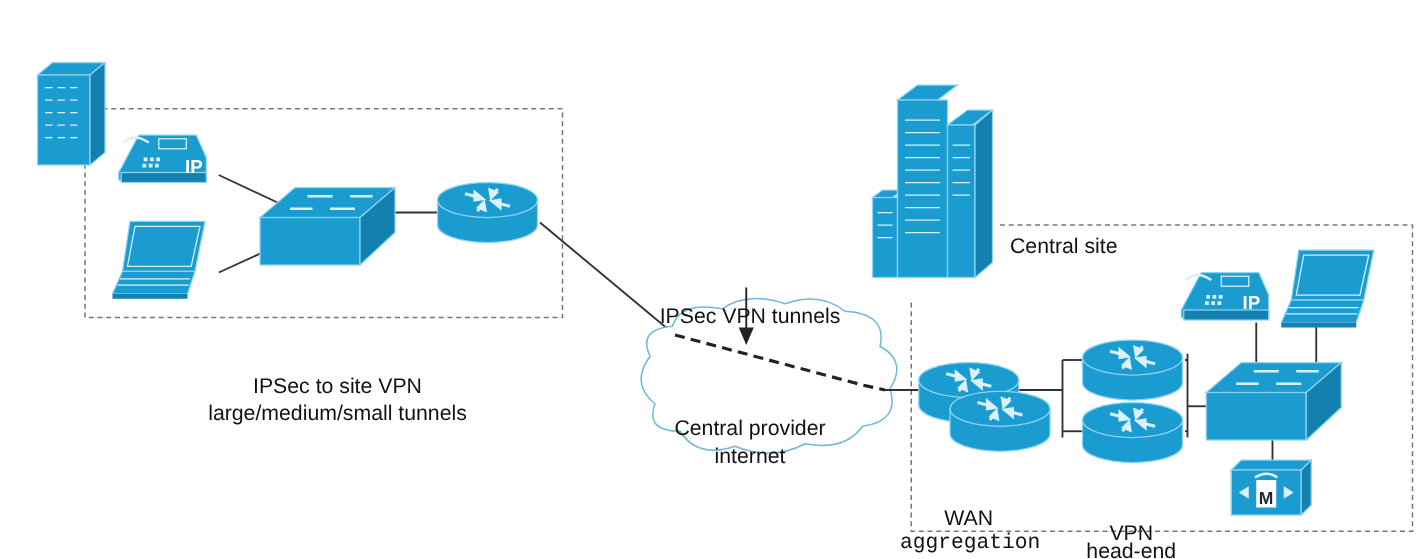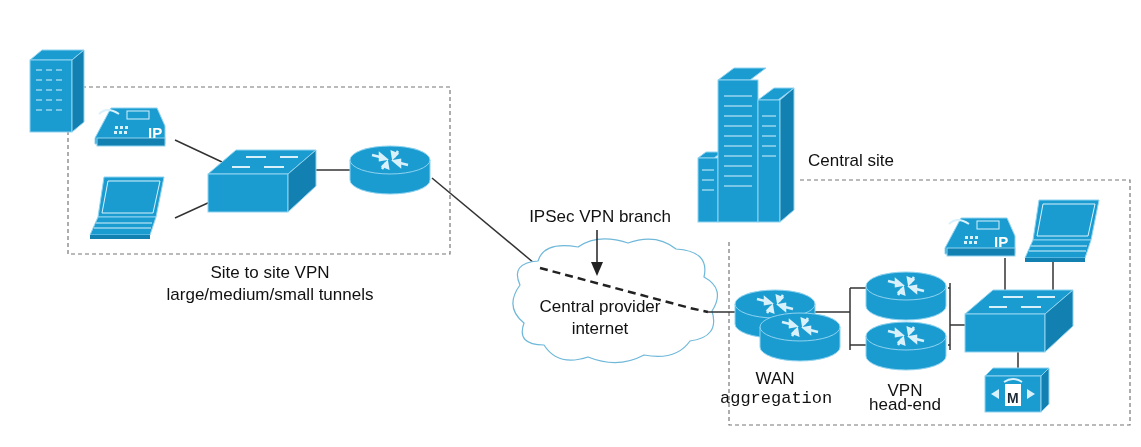--- a/index.html
+++ b/index.html
@@ -1,18 +1,18 @@
 <!DOCTYPE html>
 <html><head>
 <meta charset="utf-8">
 <style>
   html,body{margin:0;padding:0;background:#ffffff;}
   body{width:1141px;height:447px;position:relative;overflow:hidden;font-family:"Liberation Sans",sans-serif;}
   svg{position:absolute;left:0;top:0;}
-  .lbl{position:absolute;color:#111;font-family:"Liberation Sans",sans-serif;font-size:17px;text-align:center;line-height:21px;white-space:nowrap;}
+  .lbl{position:absolute;color:#111;font-family:"Liberation Sans",sans-serif;font-size:17px;text-align:center;line-height:21px;white-space:nowrap;margin-top:36px;}
 </style>
 </head>
 <body>
 
 <svg width="1141" height="447" viewBox="0 0 1141 447">
   <defs>
 
     <g id="router">
       <path d="M0,14 v20 a40,14 0 0 0 80,0 v-20 z" fill="#1b9cd1" stroke="#8fd3f0" stroke-width="1"></path>
       <ellipse cx="40" cy="14" rx="40" ry="14" fill="#1b9cd1" stroke="#8fd3f0" stroke-width="1"></ellipse>
@@ -147,24 +147,24 @@
     <polygon points="985,376 993,368 1049,368 1041,376" fill="#1b9cd1" stroke="#8fd3f0"></polygon>
     <rect x="985" y="376" width="56" height="36" fill="#1b9cd1" stroke="#8fd3f0"></rect>
     <polygon points="1041,376 1049,368 1049,404 1041,412" fill="#1280b0" stroke="#8fd3f0"></polygon>
     <rect x="1005" y="384" width="16" height="22" fill="#ffffff"></rect>
     <path d="M991,394 l8,-5 v10 z M1035,394 l-8,-5 v10 z" fill="#d8f1fb"></path>
     <path d="M1004,382 q9,-6 18,0" stroke="#d8f1fb" stroke-width="2" fill="none"></path>
   </g>
   <text x="1007" y="403" font-family="Liberation Sans, sans-serif" font-weight="bold" font-size="14" fill="#1b2a36">M</text>
 </svg>
 
-<div class="lbl" style="left:140px;top:262px;width:260px;">Site to site VPN</div>
+<div class="lbl" style="left:140px;top:262px;width:260px;">IPSec to site VPN</div>
 <div class="lbl" style="left:130px;top:284px;width:280px;">large/medium/small tunnels</div>
 
-<div class="lbl" style="left:500px;top:206px;width:200px;">IPSec VPN branch</div>
+<div class="lbl" style="left:500px;top:206px;width:200px;">IPSec VPN tunnels</div>
 
 <div class="lbl" style="left:520px;top:296px;width:160px;">Central provider</div>
 <div class="lbl" style="left:520px;top:318px;width:160px;">internet</div>
 
 <div class="lbl" style="left:808px;top:150px;text-align:left;">Central site</div>
 
 <div class="lbl" style="left:725px;top:368px;width:100px;">WAN</div>
 <div class="lbl" style="left:720px;top:388px;width:110px;font-family:Liberation Mono, monospace;">aggregation</div>
 
 <div class="lbl" style="left:855px;top:380px;width:100px;">VPN</div>

